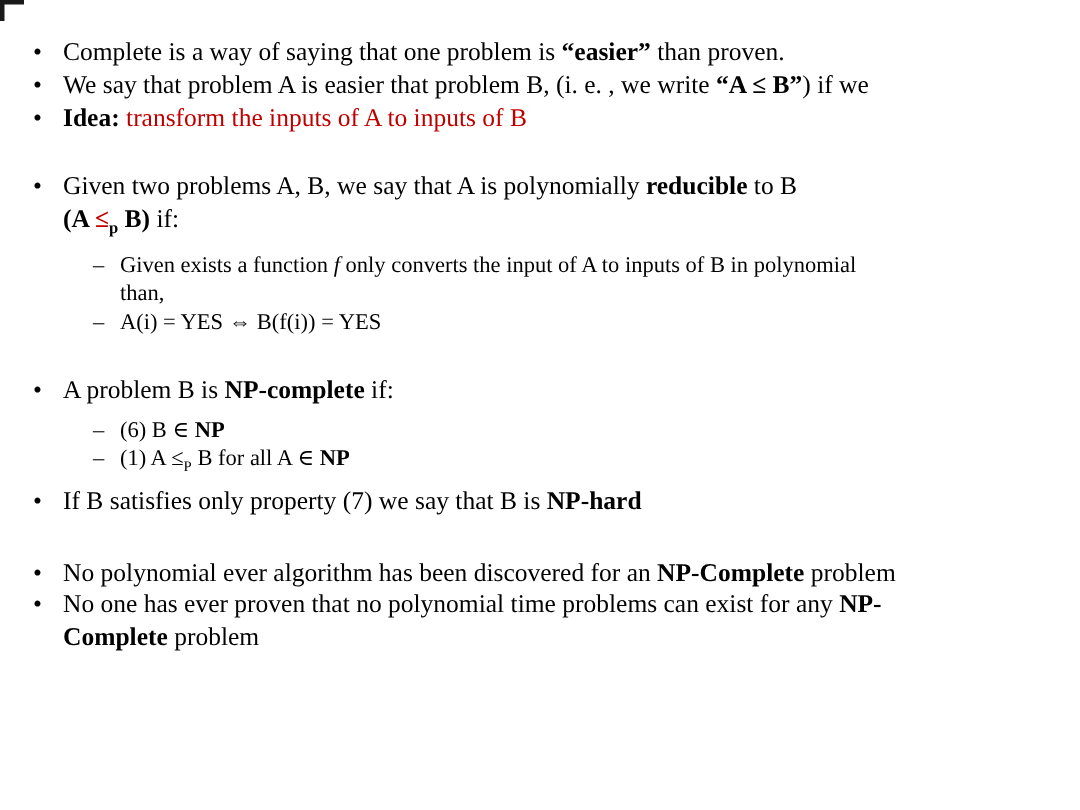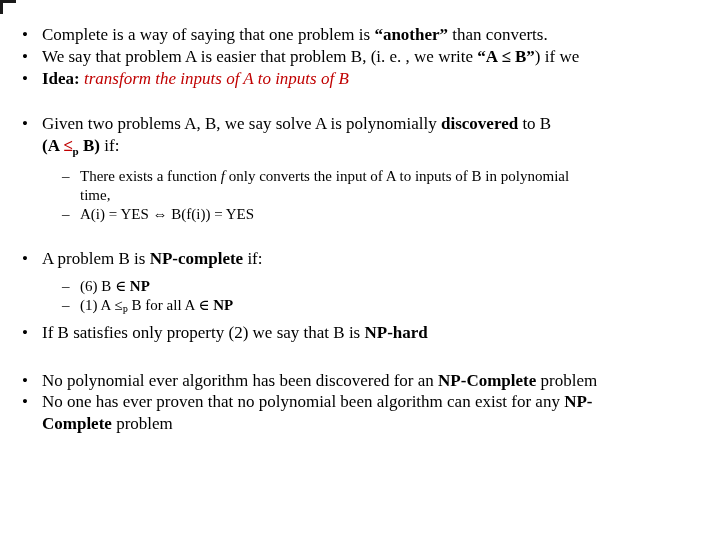--- a/index.html
+++ b/index.html
@@ -25,60 +25,60 @@
     border-top: 3px solid #1a1a1a;
   }
   .bullet { display: flex; align-items: flex-start; }
   .l1 { font-size: 17px; line-height: 1.28; }
   .l1 > .marker { flex: 0 0 26px; padding-left: 6px; }
   .l2 { font-size: 15px; line-height: 1.27; margin-left: 44px; }
   .l2 > .marker { flex: 0 0 20px; padding-left: 2px; }
   .text { flex: 1 1 auto; }
   .b { font-weight: bold; }
   .i { font-style: italic; }
-  .red { color: var(--accent-red, #c00000); font-style: italic; }
+  .red { color: var(--accent-red, #c00000); }
   sub { font-size: 0.65em; }
   .sp4  { height: 4px; }
   .sp8  { height: 8px; }
   .sp24 { height: 24px; }
   .sp26 { height: 26px; }
 </style>
 </head>
 <body>
 
 <div class="slide">
   <div class="corner-mark"></div>
 
   <div class="bullet l1">
     <span class="marker">•</span>
-    <span class="text"><span>Complete is a way of saying that one problem is </span><span class="b">“another”</span><span> than converts.</span></span>
+    <span class="text"><span>Complete is a way of saying that one problem is </span><span class="b">“easier”</span><span> than proven.</span></span>
   </div>
 
   <div class="bullet l1">
     <span class="marker">•</span>
     <span class="text"><span>We say that problem A is easier that problem B, (i. e. , we write </span><span class="b">“A ≤ B”</span><span>) if we</span><br></span>
   </div>
 
   <div class="bullet l1">
     <span class="marker">•</span>
     <span class="text"><span class="b">Idea: </span><span class="red">transform the inputs of A to inputs of B</span></span>
   </div>
 
   <div class="sp24"></div>
 
   <div class="bullet l1">
     <span class="marker">•</span>
-    <span class="text"><span>Given two problems A, B, we say solve A is polynomially </span><span class="b">discovered</span><span> to B</span><br><span class="b">(A </span><span class="b red">≤</span><sub class="b">p</sub><span class="b"> B)</span><span> if:</span></span>
+    <span class="text"><span>Given two problems A, B, we say that A is polynomially </span><span class="b">reducible</span><span> to B</span><br><span class="b">(A </span><span class="b red">≤</span><sub class="b">p</sub><span class="b"> B)</span><span> if:</span></span>
   </div>
 
   <div class="sp8"></div>
 
   <div class="bullet l2">
     <span class="marker">–</span>
-    <span class="text"><span>There exists a function </span><span class="i">f</span><span> only converts the input of A to inputs of B in polynomial</span><br><span>time,</span></span>
+    <span class="text"><span>Given exists a function </span><span class="i">f</span><span> only converts the input of A to inputs of B in polynomial</span><br><span>than,</span></span>
   </div>
 
   <div class="bullet l2">
     <span class="marker">–</span>
     <span class="text"><span>A(i) = YES ⇔ B(f(i)) = YES</span></span>
   </div>
 
   <div class="sp24"></div>
 
   <div class="bullet l1">
@@ -95,27 +95,27 @@
 
   <div class="bullet l2">
     <span class="marker">–</span>
     <span class="text"><span>(1) A ≤</span><sub>P</sub><span> B for all A ∈ </span><span class="b">NP</span></span>
   </div>
 
   <div class="sp4"></div>
 
   <div class="bullet l1">
     <span class="marker">•</span>
-    <span class="text"><span>If B satisfies only property (2) we say that B is </span><span class="b">NP-hard</span></span>
+    <span class="text"><span>If B satisfies only property (7) we say that B is </span><span class="b">NP-hard</span></span>
   </div>
 
   <div class="sp26"></div>
 
   <div class="bullet l1">
     <span class="marker">•</span>
     <span class="text"><span>No polynomial ever algorithm has been discovered for an </span><span class="b">NP-Complete</span><span> problem</span></span>
   </div>
 
   <div class="bullet l1">
     <span class="marker">•</span>
-    <span class="text"><span>No one has ever proven that no polynomial been algorithm can exist for any </span><span class="b">NP-</span><br><span class="b">Complete</span><span> problem</span></span>
+    <span class="text"><span>No one has ever proven that no polynomial time problems can exist for any </span><span class="b">NP-</span><br><span class="b">Complete</span><span> problem</span></span>
   </div>
 </div>
 
 </body></html>

